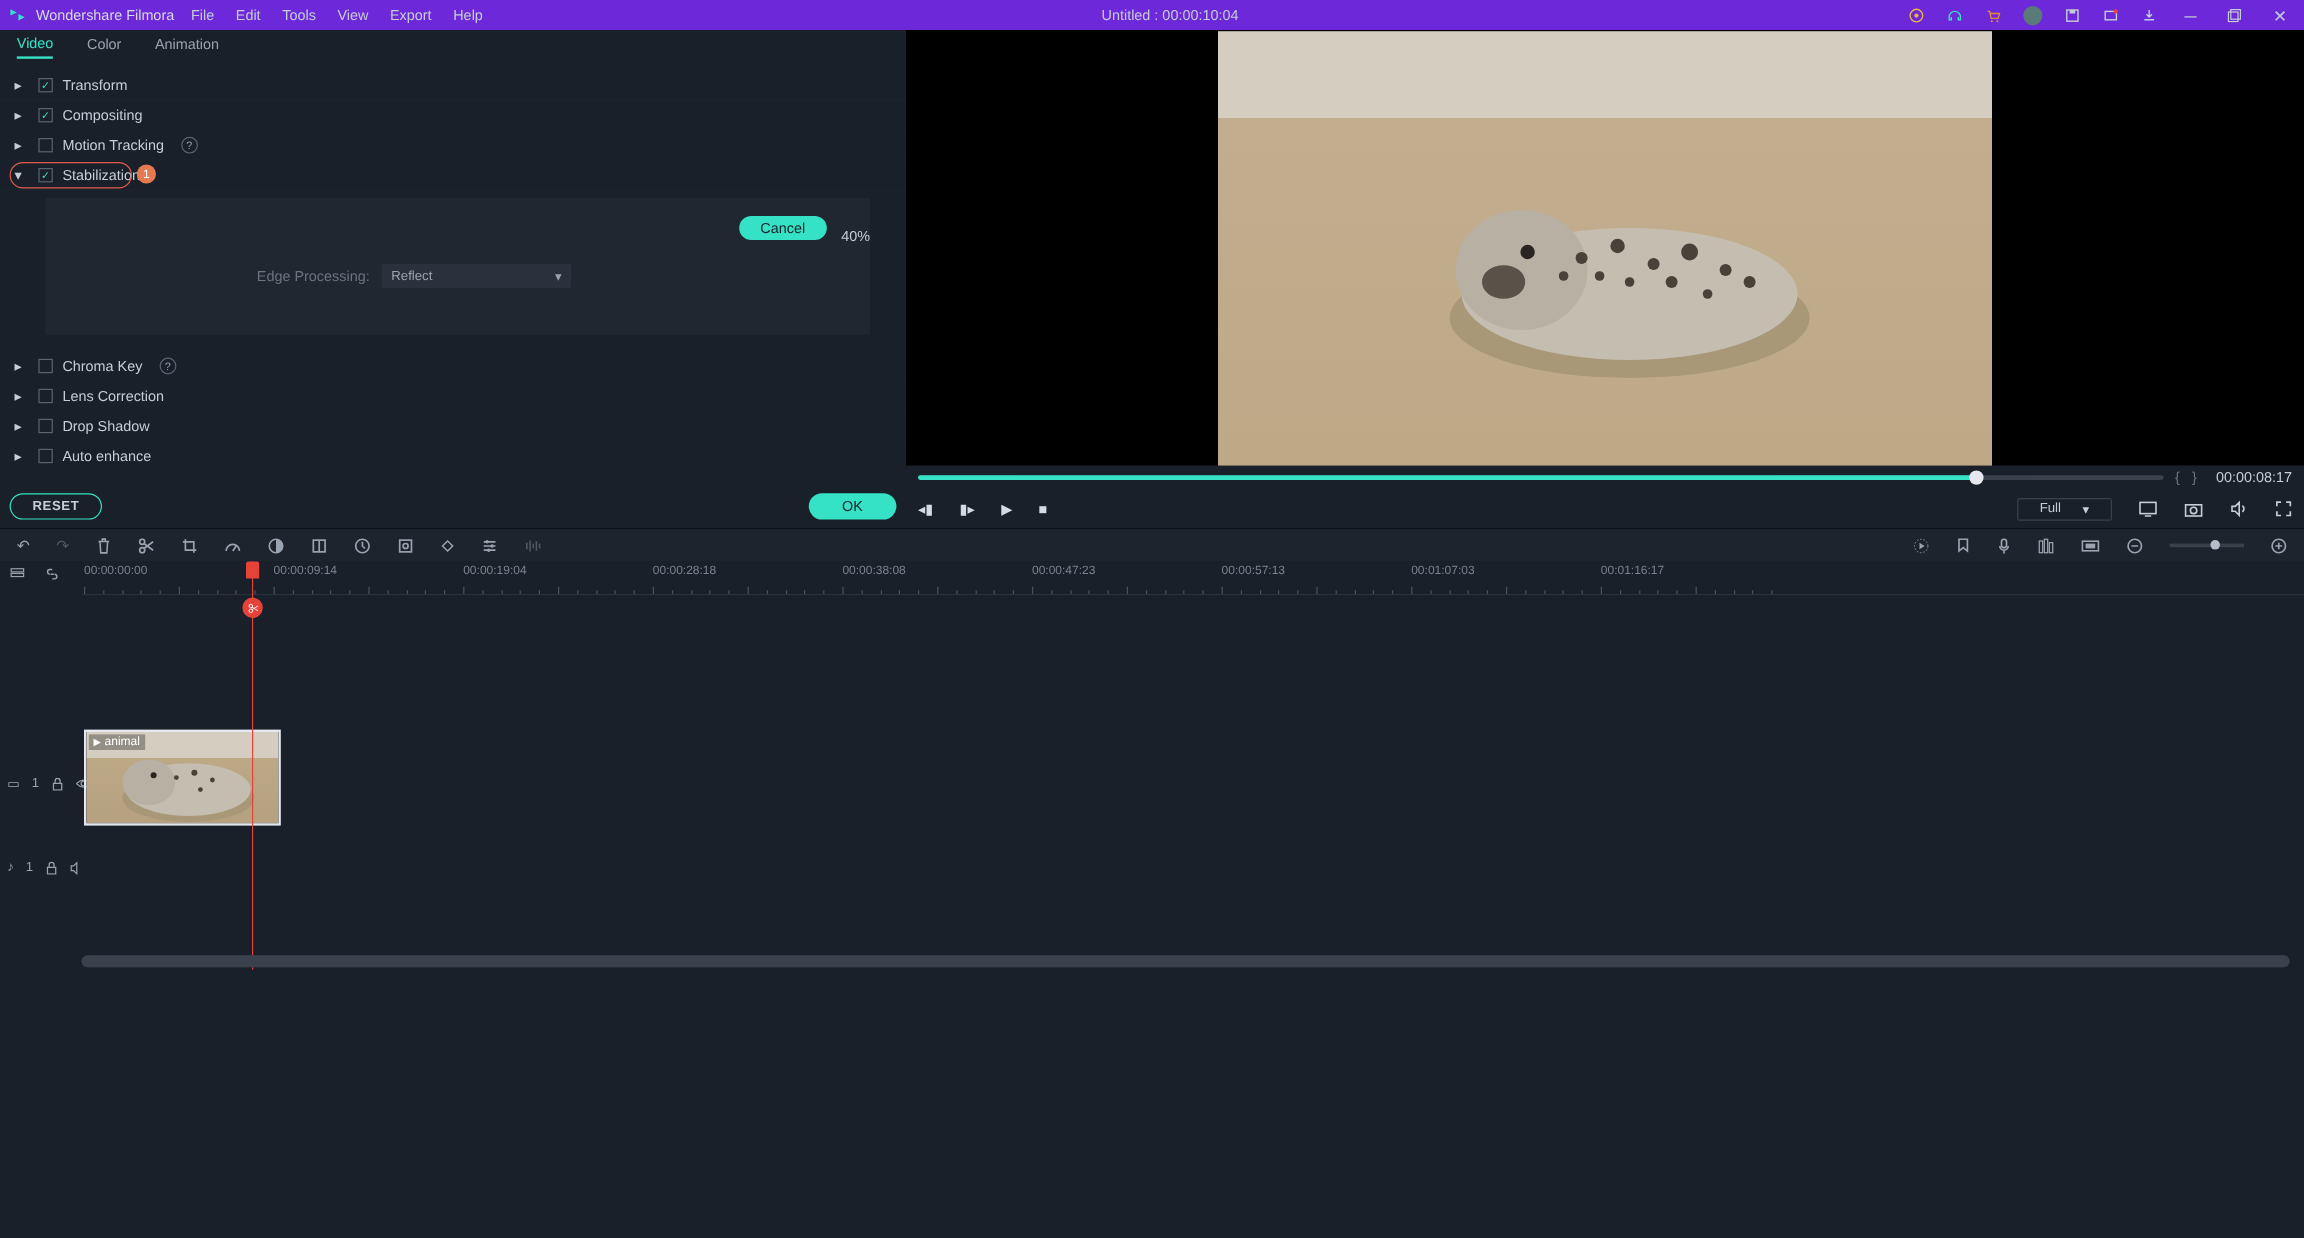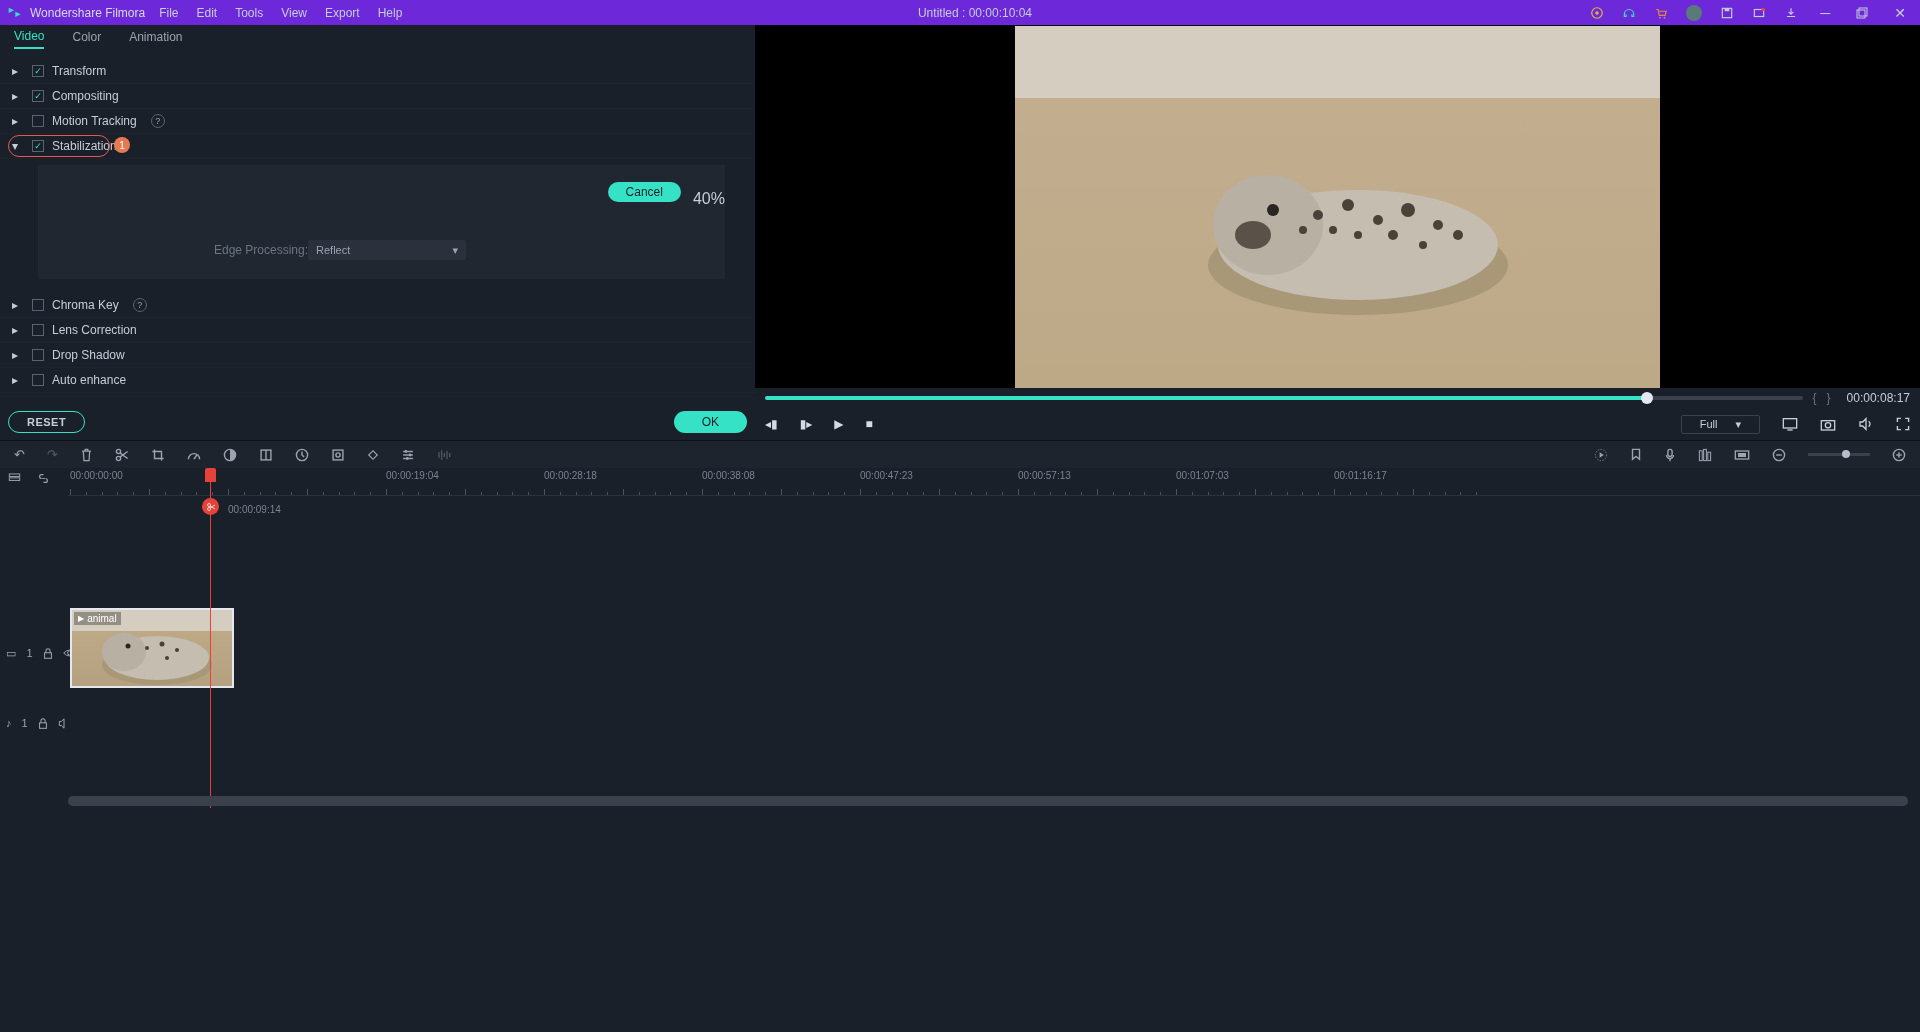--- a/index.html
+++ b/index.html
@@ -36,28 +36,28 @@
 .prop-row .chk { width: 12px; height: 12px; border: 1px solid #5a6372; margin-right: 8px; display: inline-flex; align-items: center; justify-content: center; font-size: 9px; color: #35e2c6; }
 .prop-row .help { margin-left: 14px; width:14px; height:14px; border:1px solid #5a6372; border-radius:50%; font-size:9px; display:inline-flex; align-items:center; justify-content:center; color:#9aa3b0;}
 
 .stab-row { position: relative; }
 .stab-pill { position: absolute; left: 8px; top: 1px; width: 102px; height: 22px; border: 1.5px solid #e05a50; border-radius: 12px; pointer-events:none;}
 .stab-badge { position: absolute; left: 114px; top: 3px; width: 16px; height: 16px; border-radius: 50%; background: #e57a50; color: #fff; font-size: 10px; display:flex; align-items:center; justify-content:center;}
 
 .stab-panel { margin: 6px 30px 0 38px; background: #212731; height: 114px; padding-top: 10px; }
 .stab-panel .row1 { display:flex; align-items:center; justify-content:flex-end; gap:12px; }
 .cancel-btn { background: #35e2c6; color: #1a2029; border-radius: 11px; padding: 3px 18px; font-size: 12px; border:none; }
-.pct { font-size: 16px; color: #c5cdd9; margin-top: 15px; }
+.pct { font-size: 12px; color: #c5cdd9; margin-top: 15px; }
 .stab-panel .row2 { display:flex; align-items:center; margin-top: 14px; gap:10px; padding-left: 190px; }
 .stab-panel .lbl { font-size: 12px; color: #6a7482; }
 .slider-track { width: 158px; height: 3px; background: #3a414c; position: relative; border-radius:2px;}
 .slider-thumb { position: absolute; left: 12px; top: -3px; width: 9px; height: 9px; border-radius: 50%; background: #b5bdc9; }
 .num-box { width: 44px; height: 18px; background: #2a313c; color:#9aa3b0; font-size:11px; display:flex; align-items:center; justify-content:center; border-radius:2px;}
 .refresh { margin-left: 26px; color:#9aa3b0; font-size:13px; }
-.stab-panel .row3 { display:flex; align-items:center; margin-top: 32px; padding-left: 176px;}
+.stab-panel .row3 { display:flex; align-items:center; margin-top: 16px; gap:10px; padding-left: 176px;}
 .dropdown { width: 158px; height: 20px; background: #2a313c; color:#9aa3b0; font-size:11px; display:flex; align-items:center; padding:0 8px; justify-content:space-between; border-radius:2px;}
 
 
 .left-bottom { height: 36px; display:flex; align-items:center; padding: 0 8px; }
 .reset-btn { border: 1.5px solid #35e2c6; color: #c5cdd9; background: transparent; padding: 4px 18px; border-radius: 12px; font-size: 11px; font-weight:600; letter-spacing:0.5px;}
 .ok-btn { margin-left:auto; background: #35e2c6; color: #1a2029; padding: 4px 28px; border-radius: 12px; font-size: 12px; border:none; font-weight:500;}
 
 
 .preview-area { flex:1; display:flex; align-items:center; justify-content:center; background:#000; }
 .preview-img { width: 645px; height: 362px; background: linear-gradient(to bottom, #d5cdbf 0%, #d5cdbf 20%, #c2ae8f 20%, #bda986 100%); position:relative; overflow:hidden;}
@@ -497,21 +497,21 @@
       <span class="tick" style="left: 2px;"></span>
       <span class="tick small" style="left: 17.8px;"></span>
       <span class="tick small" style="left: 33.6px;"></span>
       <span class="tick small" style="left: 49.4px;"></span>
       <span class="tick small" style="left: 65.2px;"></span>
       <span class="tick" style="left: 81px;"></span>
       <span class="tick small" style="left: 96.8px;"></span>
       <span class="tick small" style="left: 112.6px;"></span>
       <span class="tick small" style="left: 128.4px;"></span>
       <span class="tick small" style="left: 144.2px;"></span>
-      <span class="tick-label" style="left: 160px; margin-top: 34px;">00:00:09:14</span>
+      <span class="tick-label" style="left: 160px;">00:00:09:14</span>
       <span class="tick" style="left: 160px;"></span>
       <span class="tick small" style="left: 175.8px;"></span>
       <span class="tick small" style="left: 191.6px;"></span>
       <span class="tick small" style="left: 207.4px;"></span>
       <span class="tick small" style="left: 223.2px;"></span>
       <span class="tick" style="left: 239px;"></span>
       <span class="tick small" style="left: 254.8px;"></span>
       <span class="tick small" style="left: 270.6px;"></span>
       <span class="tick small" style="left: 286.4px;"></span>
       <span class="tick small" style="left: 302.2px;"></span>

